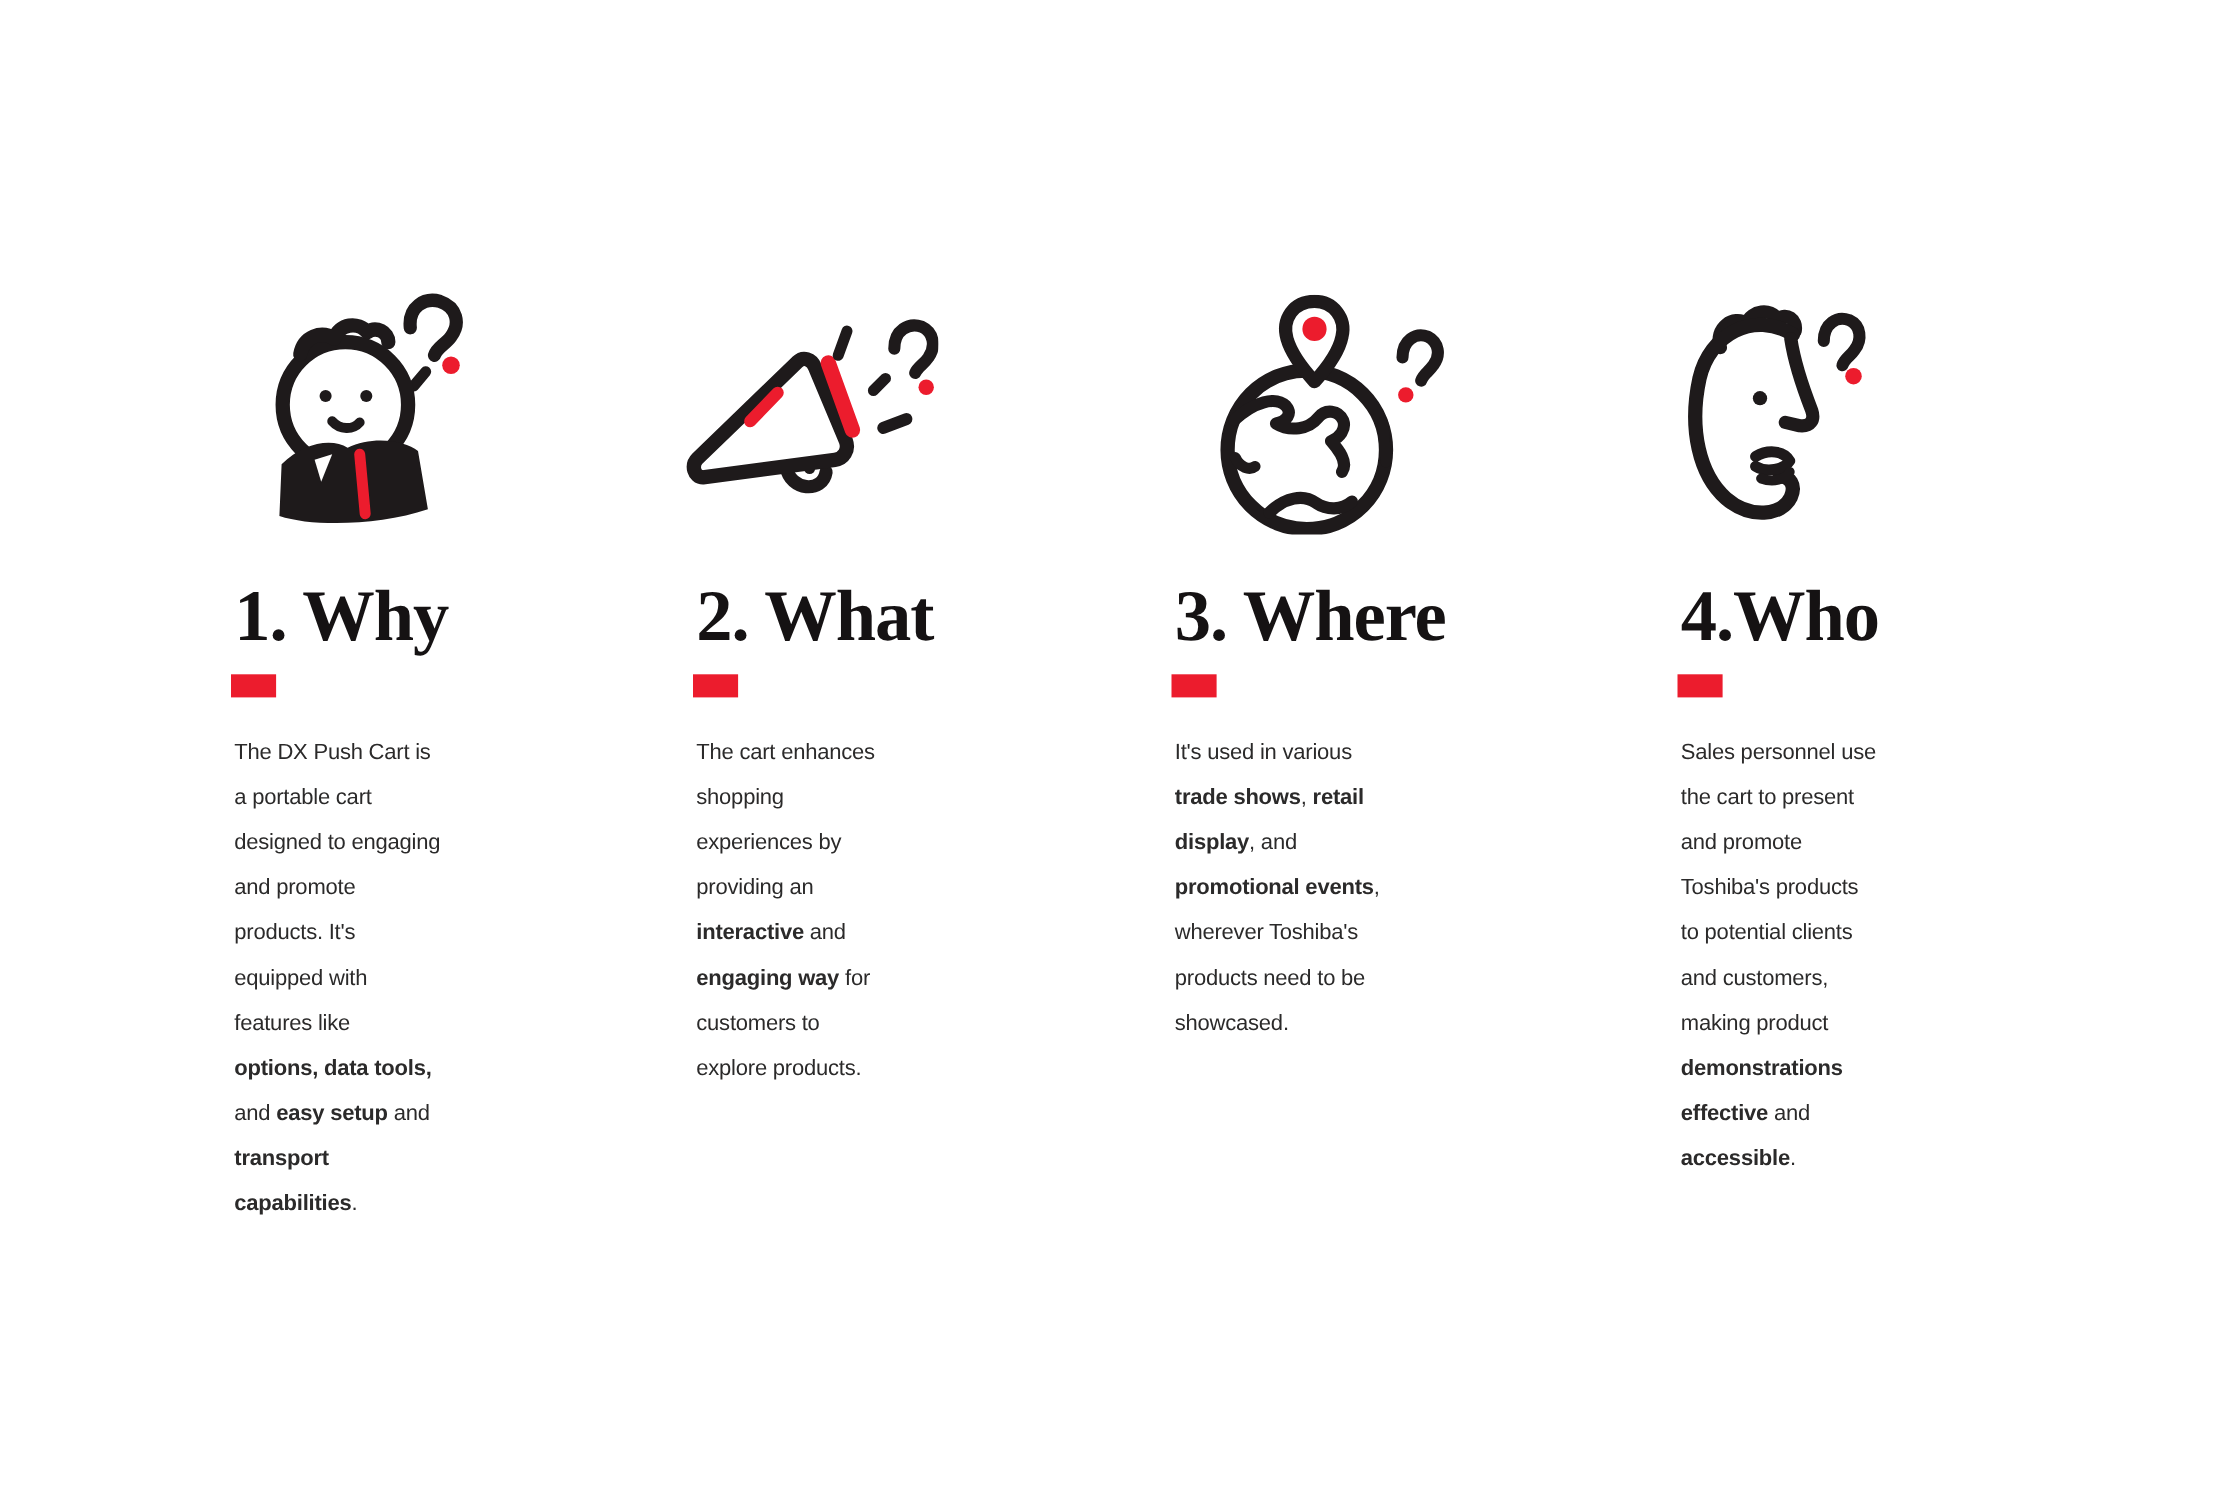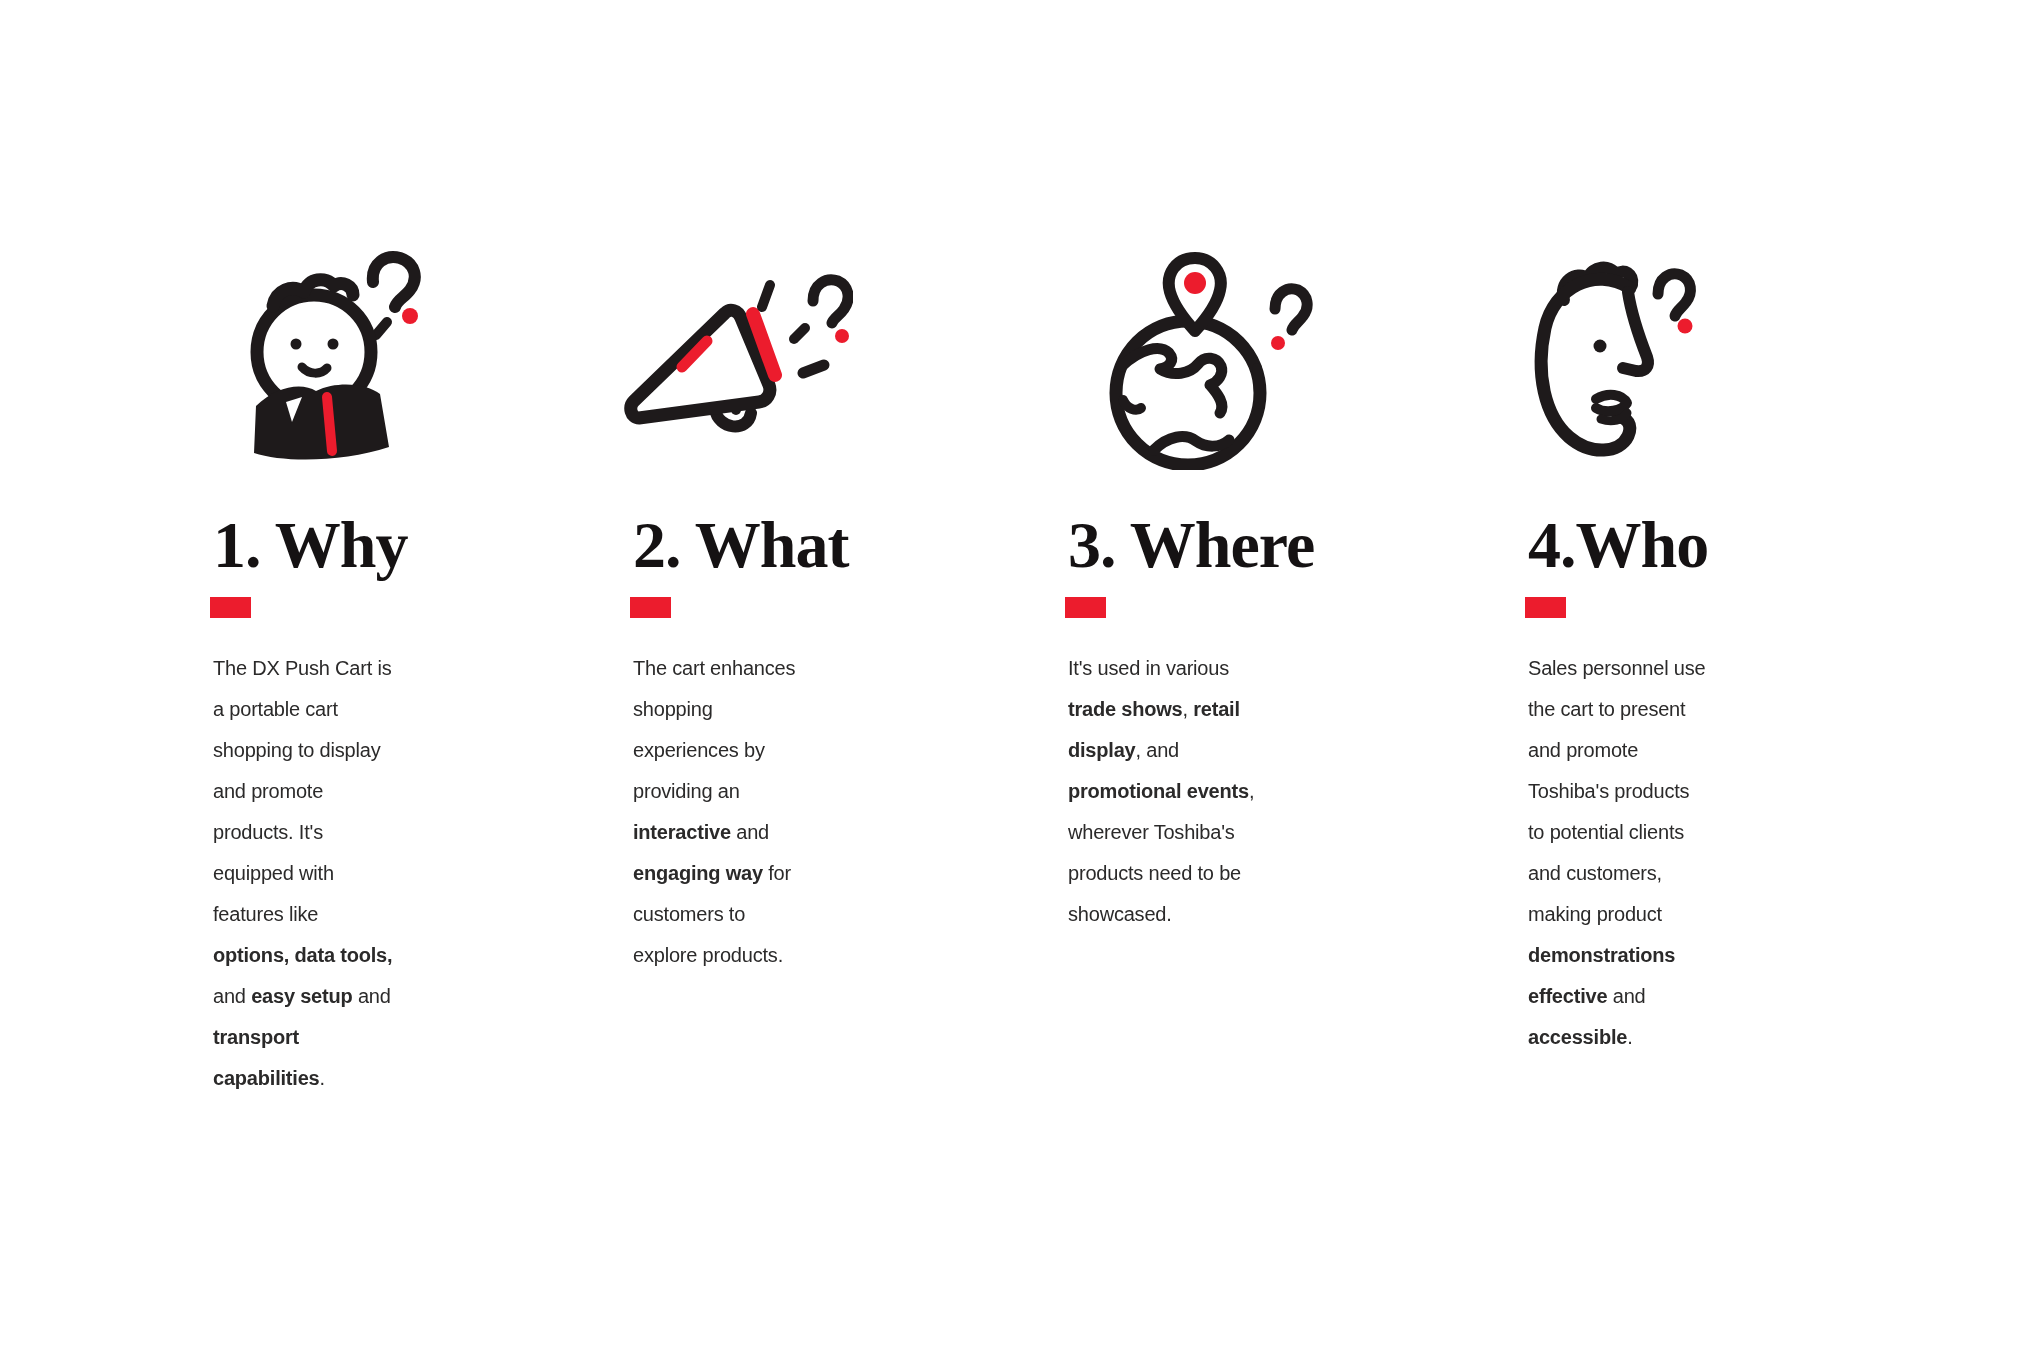--- a/index.html
+++ b/index.html
@@ -11,21 +11,21 @@
   }
   *{margin:0;padding:0;box-sizing:border-box;}
   html,body{background:#e9e9e9;}
   .canvas{
     position:relative;
     width:2026px;height:1350px;
     background:var(--bg);
     overflow:hidden;
     font-family:"Liberation Sans","DejaVu Sans",sans-serif;
   }
-  .col{position:absolute;top:0;width:330px;height:1102px;}
+  .col{position:absolute;top:16px;width:330px;height:1102px;}
   .icon-box{position:absolute;}
   .icon-box svg{width:100%;height:100%;display:block;}
   .heading{
     position:absolute;top:512px;left:0;
     font-family:"Liberation Serif","DejaVu Serif",serif;
     font-weight:700;
     font-size:66px;line-height:66px;
     letter-spacing:-1px;
     color:var(--heading);
     white-space:nowrap;
@@ -70,21 +70,21 @@
         <path class="f" d="M30 156 C50 136 76 132 90 141 C112 130 142 134 154 144 L163 197 C118 212 58 213 28 203 Z"></path>
         <path class="wf" d="M60 152 L76 147 L66 172 Z"></path>
         <path class="rs" stroke-width="10" d="M101 147 L106 201"></path>
       </svg>
     </div>
     <h2 class="heading">1. Why</h2>
     <div class="rule"></div>
     <div class="body">
         <div class="line"><span>The DX Push Cart is</span></div>
         <div class="line"><span>a portable cart</span></div>
-        <div class="line"><span>shopping to display</span></div>
+        <div class="line"><span>designed to engaging</span></div>
         <div class="line"><span>and promote</span></div>
         <div class="line"><span>products. It's</span></div>
         <div class="line"><span>equipped with</span></div>
         <div class="line"><span>features like</span></div>
         <div class="line"><span class="b">options, data tools,</span></div>
         <div class="line"><span>and </span><span class="b">easy setup</span><span> and</span></div>
         <div class="line"><span class="b">transport</span></div>
         <div class="line"><span class="b">capabilities</span><span>.</span></div>
       </div>
   </section>

